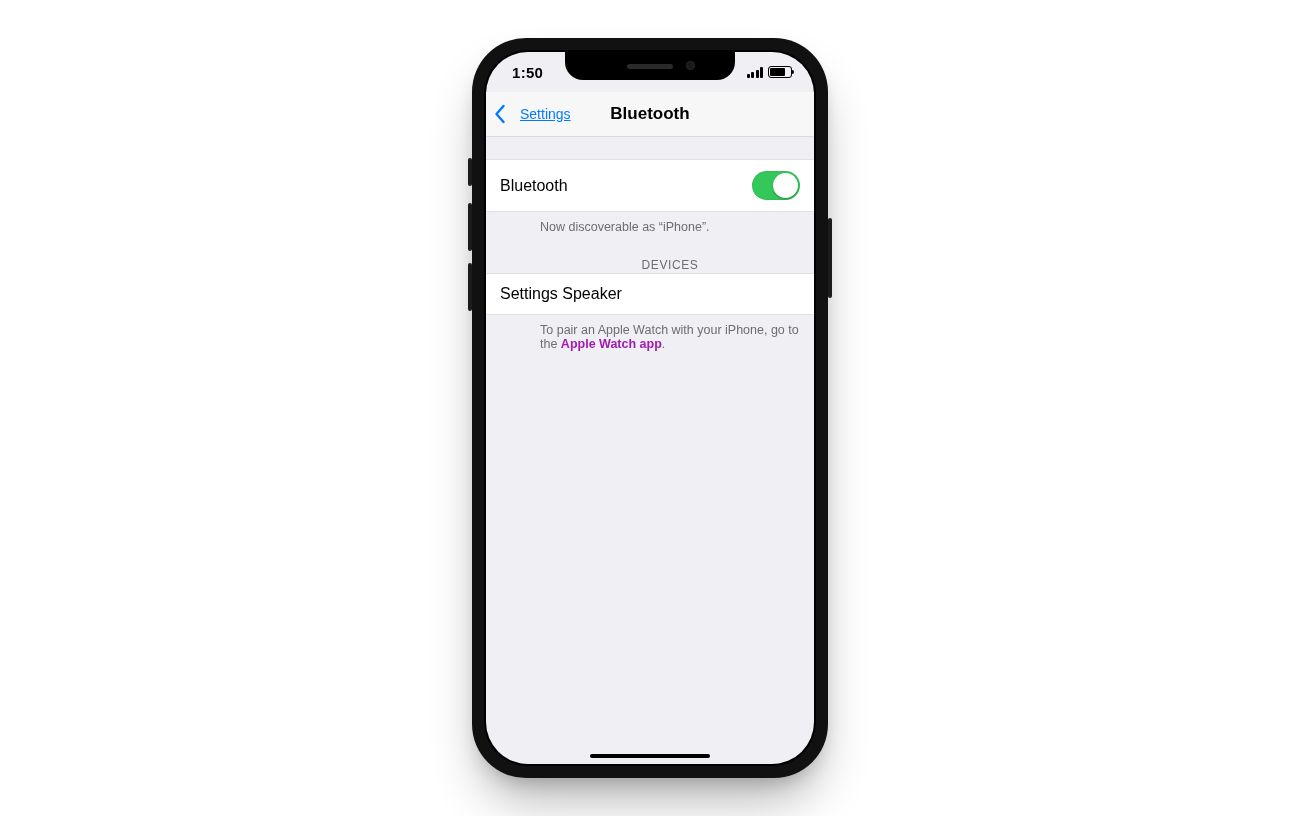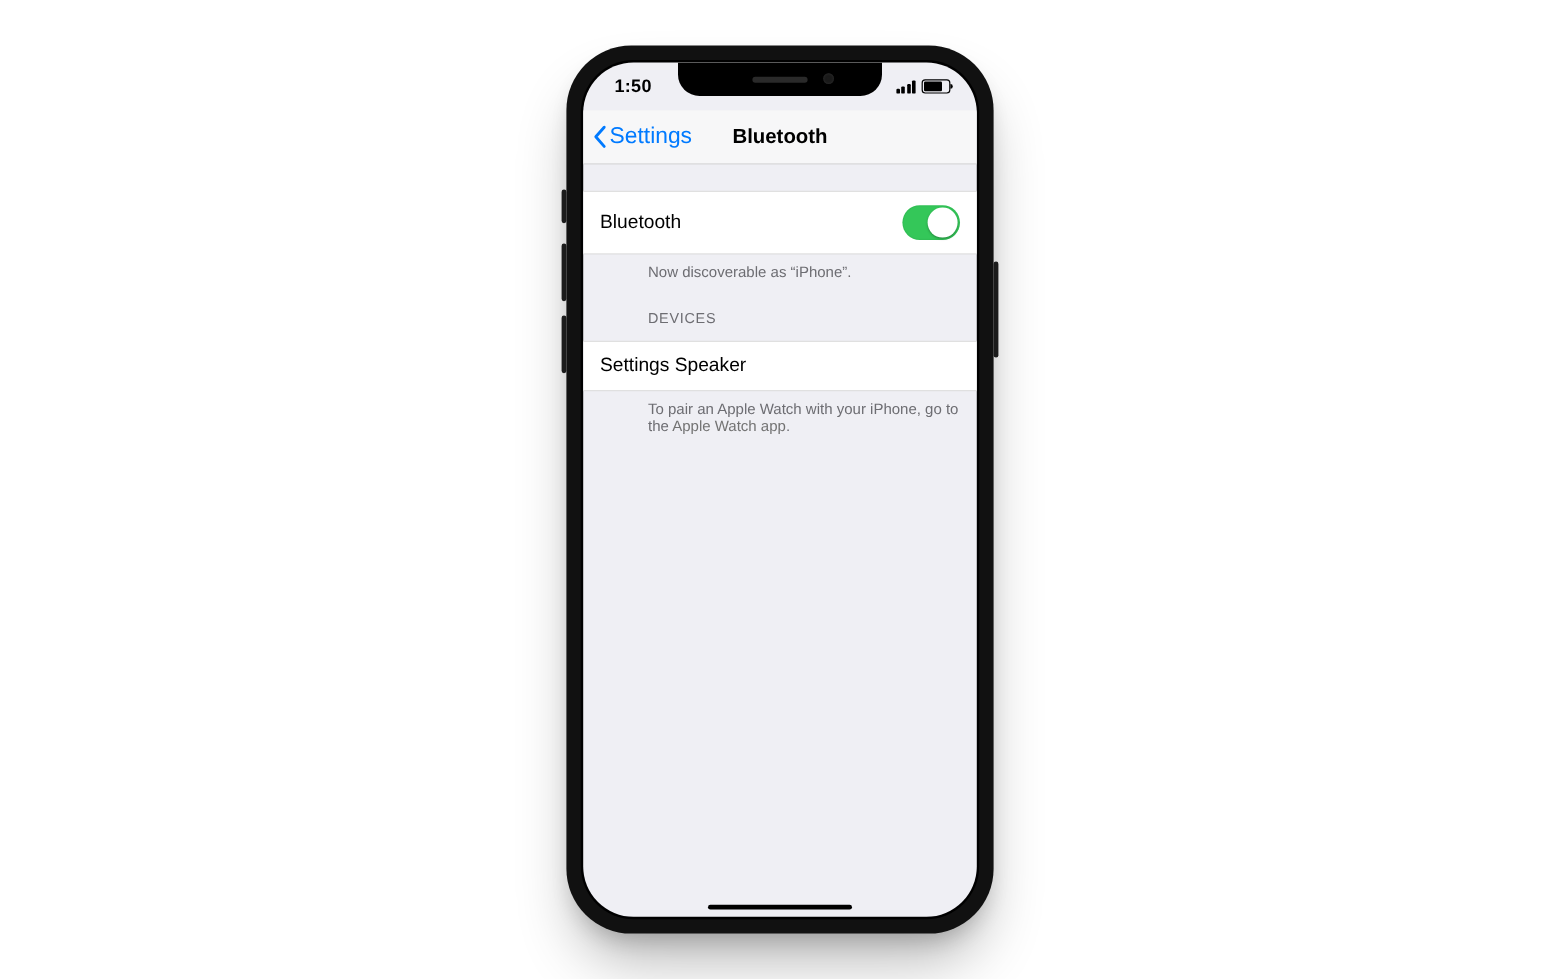--- a/index.html
+++ b/index.html
@@ -139,23 +139,24 @@
     background: rgba(248,248,248,0.94);
   }
   .navbar .title {
     font-size: 17px;
     font-weight: 600;
     color:#000;
   }
   .navbar .back {
     position:absolute; left:8px; top:0; bottom:0;
     display:flex; align-items:center;
-    color:#007aff; font-size:19px;
-    gap:2px;
+    color:#007aff; font-size:14px;
+    gap:14px;
     cursor:pointer;
+    text-decoration:underline;
   }
   .navbar .back svg { width:12px; height:20px; }
 
   
   .content { font-size: 16px; color:#000; }
 
   .group-gap { height: 22px; }
 
   .cell, .device-cell {
     background:#fff;
@@ -184,24 +185,25 @@
   .footer-text, .section-header {
     padding: 8px 14px 6px;
     font-size: 12.5px;
     color:#6d6d72;
     margin-left:40px;
   }
   .section-header {
     text-transform: uppercase;
     letter-spacing: 0.6px;
     padding-top: 18px;
-    padding-bottom: 12px;
+    padding-bottom: 1px;
     font-size: 12px;
-  }
-  .footer-link { color:#737373; cursor:pointer; }
+    text-align: center;
+  }
+  .footer-link { color:#a21caf; cursor:pointer;font-weight:bold; }
 
   
   .home-indicator{
     position:absolute;
     bottom:6px; left:50%; transform:translateX(-50%);
     width:120px; height:4.5px; border-radius:3px;
     background:#000;
   }
 </style>
 </head>

